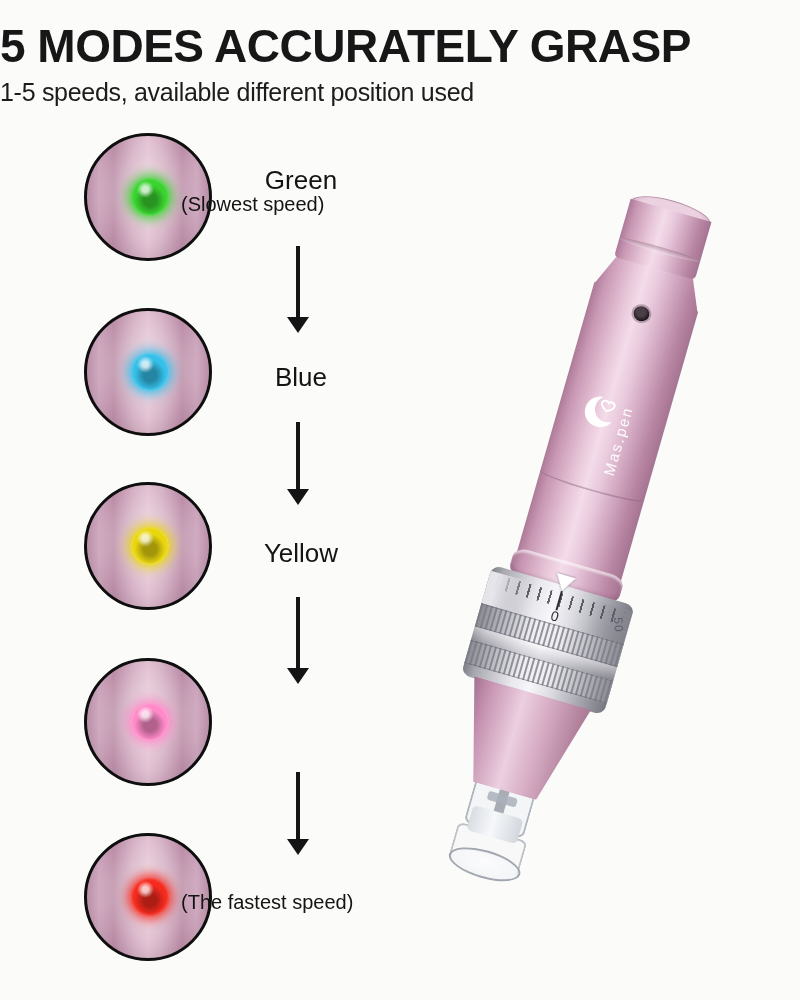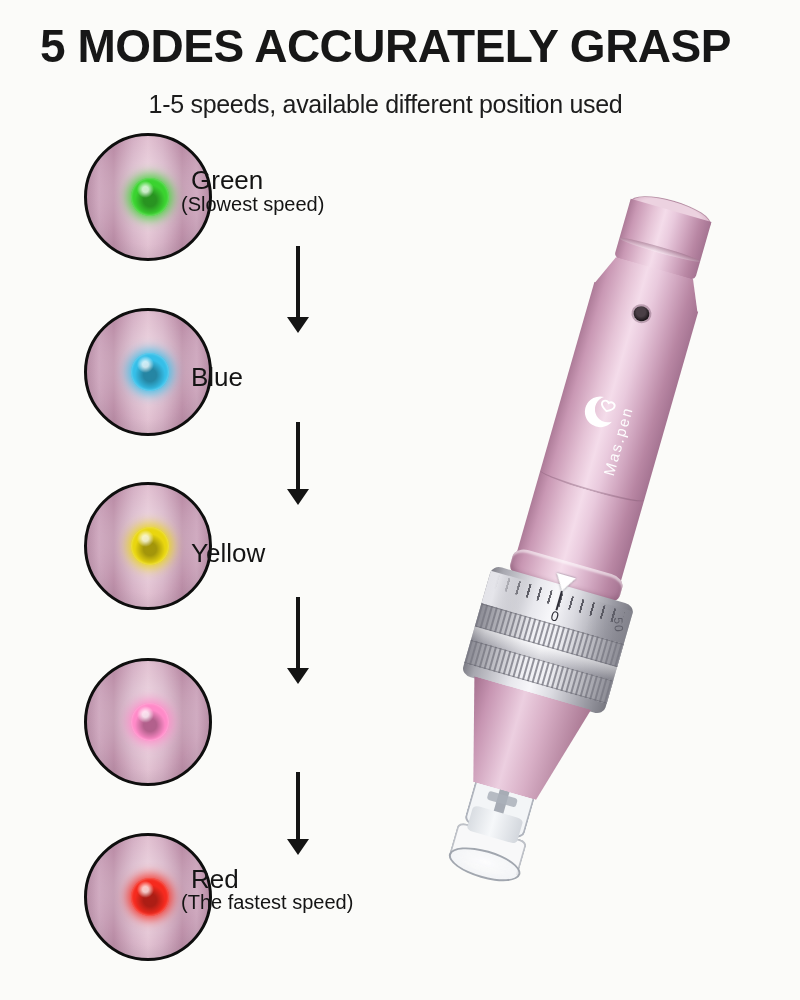--- a/index.html
+++ b/index.html
@@ -1,43 +1,43 @@
 <!DOCTYPE html>
 <html><head>
 <meta charset="utf-8">
 <style>
   html,body{margin:0;padding:0;}
   .page{
     position:relative; width:800px; height:1000px; overflow:hidden;
     background:#fbfbf9; font-family:"Liberation Sans", sans-serif; color:#161616;
   }
   
-  .hdr{position:absolute; top:22px; left:0; width:771px; text-align:center;}
+  .hdr{position:absolute; top:22px; left:0; width:771px; }
   .title{font-size:46px; font-weight:bold; letter-spacing:-0.5px; color:#171717; line-height:1.05; margin:0;}
-  .subtitle{font-size:25px; letter-spacing:-0.3px; color:#1c1c1c; margin-top:20px;}
+  .subtitle{font-size:25px; letter-spacing:-0.3px; color:#1c1c1c; margin-top:8px;}
 
   
   .photo{
     position:absolute; left:84px; width:128px; height:128px; border-radius:50%;
     border:3px solid #0e0e0e; box-sizing:border-box;
     background:
       radial-gradient(circle at 50% 46%, rgba(255,255,255,0.22) 0 30%, rgba(255,255,255,0) 58%, rgba(92,60,82,.20) 86%, rgba(58,34,52,.30) 100%),
       linear-gradient(90deg,#c096ae 0%, #cfa9bf 10%, #bd90a9 22%, #d6b2c6 38%, #e3c3d3 50%, #d6b2c6 62%, #bd90a9 78%, #cfa9bf 90%, #c096ae 100%);
   }
   .p0{top:133px}.p1{top:308px}.p2{top:482px}.p3{top:658px}.p4{top:833px}
   .led{
     position:absolute; left:44px; top:42px; width:38px; height:38px; border-radius:50%;
     background:
       radial-gradient(circle at 38% 30%, rgba(255,255,255,.75) 0 8%, rgba(255,255,255,0) 24%),
       radial-gradient(circle at 50% 58%, rgba(0,0,0,.30) 0 22%, rgba(0,0,0,0) 52%),
       currentColor;
     box-shadow:0 0 12px 3px currentColor, inset 0 0 3px rgba(255,255,255,.5);
   }
   
-  .mname{position:absolute; left:191px; width:220px; text-align:left; font-size:26px; color:#141414;}
+  .mname{position:absolute; left:191px; width:220px; text-align:center; font-size:26px; color:#141414;}
   .mnote{position:absolute; left:181px; width:240px; font-size:20px; color:#141414;}
   .n0{top:165px}.n1{top:362px}.n2{top:538px}.n3{top:712px}.n4{top:864px}
   .note0{top:193px}.note4{top:891px}
   
   .arrow{position:absolute; left:296px; width:4px; background:#141414;}
   .arrow::after{
     content:""; position:absolute; left:-9px; bottom:-15px;
     border-left:11px solid transparent; border-right:11px solid transparent;
     border-top:16px solid #141414;
   }
@@ -129,21 +129,20 @@
     <span class="led" style="color: rgb(255, 138, 200);"></span>
   </div>
   <div class="photo p4">
     <span class="led" style="color: rgb(246, 42, 30);"></span>
   </div>
 
   <div class="mname n0">Green</div>
   <div class="mnote note0">(Slowest speed)</div>
   <div class="mname n2">Yellow</div>
   <div class="mname n1">Blue</div>
-  <div class="mname n4">Red</div>
   <div class="mnote note4">(The fastest speed)</div>
 
   <div class="arrow a0"></div>
   <div class="arrow a1"></div>
   <div class="arrow a2"></div>
   <div class="arrow a3"></div>
 
   <div class="pen">
     <div class="captop cx"></div>
     <div class="cap pink cx"></div>

